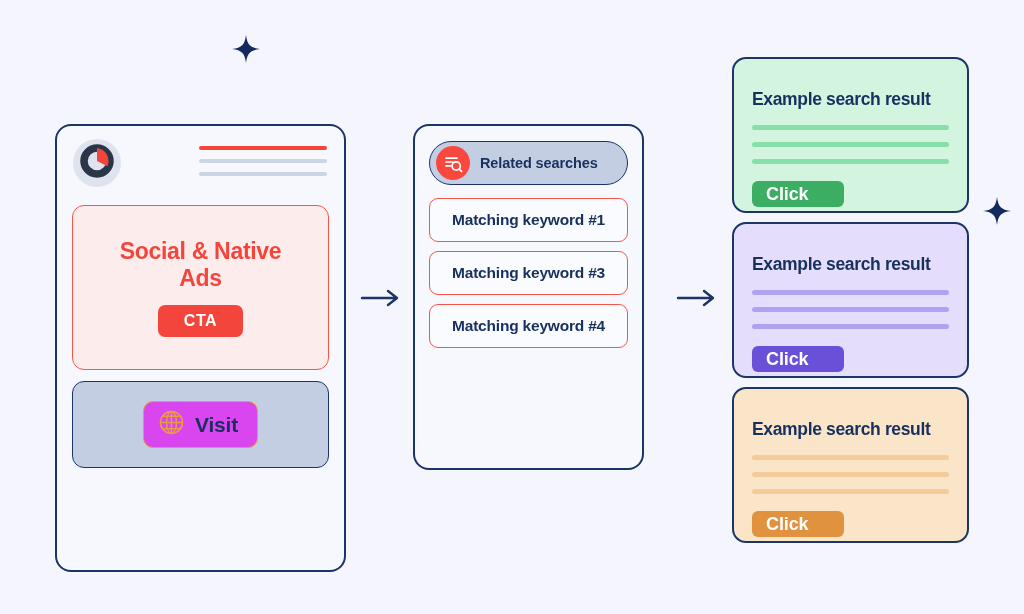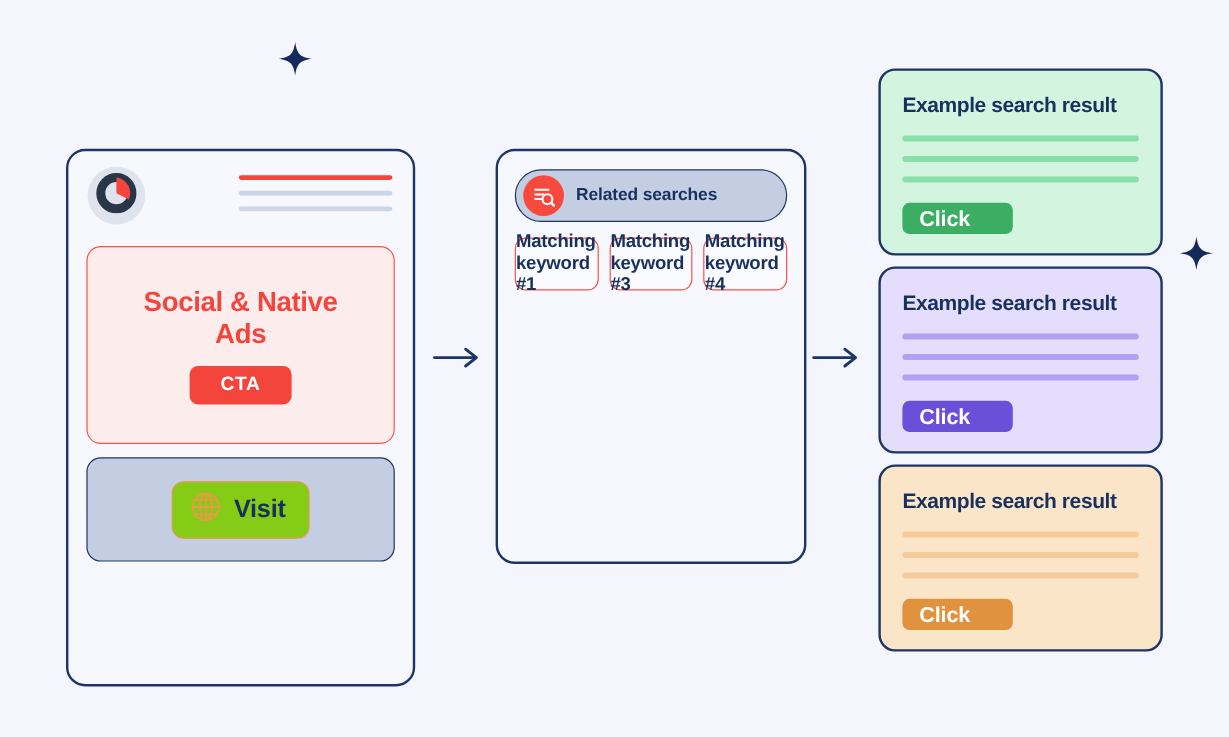--- a/index.html
+++ b/index.html
@@ -90,39 +90,39 @@
 
   .ad-foot {
     margin: 11px 4px 0 4px;
     height: 87px;
     background: #c3cee2;
     border: 1.8px solid #1c3566;
     border-radius: 12px;
     display: flex; align-items: center; justify-content: center;
   }
   .visit-btn {
-    background: #84cc16;
+    background: #d946ef;
     border: 1.6px solid #e79b45;
     border-radius: 10px;
     padding: 7px 19px 7px 14px;
     display: flex; align-items: center; gap: 10px;
     cursor: pointer;
   }
   .visit-label {
     color: #17305e;
     font-size: 21px;
     font-weight: bold;
     letter-spacing: -0.2px;
   }
 
   
   #keywords-card {
     position: absolute;
     left: 413px; top: 124px;
-    width: 259px; height: 346px;
+    width: 231px; height: 346px;
     background: #f7f8fd;
     border: 2.5px solid #1c3566;
     border-radius: 16px;
     padding: 15px 14px;
     display: flex; flex-direction: column;
   }
   .related-pill {
     height: 44px;
     background: #c3cee2;
     border: 1.8px solid #1c3566;
@@ -138,21 +138,21 @@
     background: #f9493f;
     display: flex; align-items: center; justify-content: center;
     flex: 0 0 auto;
   }
   .related-label {
     color: #17305e;
     font-size: 14.5px;
     font-weight: bold;
     letter-spacing: -0.1px;
   }
-  .kw-list { margin-top: 13px; display: flex; gap: 9px; }
+  .kw-list { margin-top: 13px; display: flex; flex-direction: column; gap: 9px; }
   .kw-item {
     height: 44px;
     background: #fafbfe;
     border: 1.7px solid #f9544a;
     border-radius: 9px;
     display: flex; align-items: center; justify-content: center;
     cursor: pointer;
   }
   .kw-item span {
     color: #17305e;
@@ -161,21 +161,21 @@
     letter-spacing: -0.2px;
   }
 
   
   .result-card {
     position: absolute;
     left: 732px;
     width: 237px; height: 156px;
     border: 2.5px solid #1c3566;
     border-radius: 14px;
-    padding: 18px 18px 0 18px;
+    padding: 30px 18px 0 18px;
   }
   #result-card-1 { top: 57px; }
   #result-card-2 { top: 222px; }
   #result-card-3 { top: 387px; }
   .result-title {
     color: #17305e;
     font-size: 17.5px;
     font-weight: bold;
     letter-spacing: -0.35px;
     white-space: nowrap;

